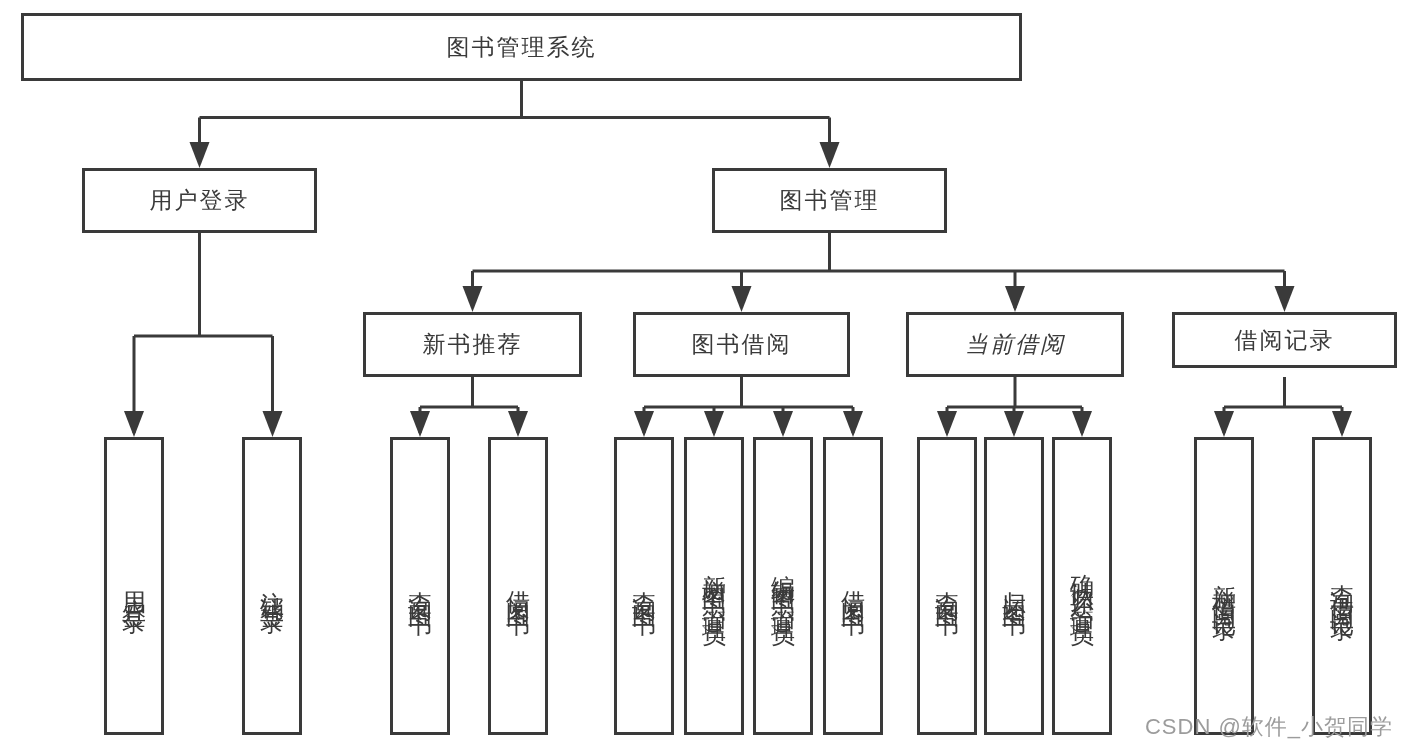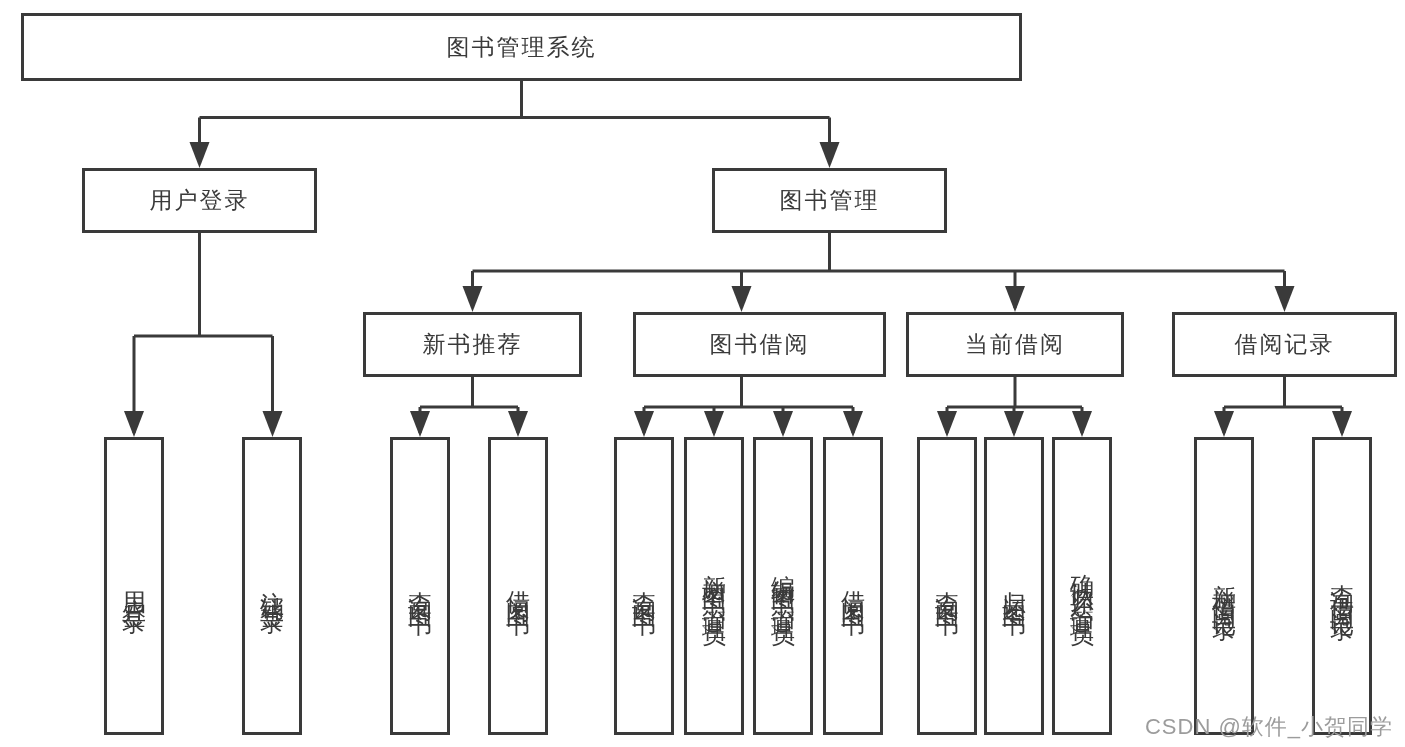--- a/index.html
+++ b/index.html
@@ -54,23 +54,23 @@
     font-size: 24px;
     line-height: 1;
     letter-spacing: 7px;
     white-space: nowrap;
   }
   
   .n-root { left: 21px;  top: 13px;  width: 1001px; height: 68px; }
   .n-l2a  { left: 82px;  top: 168px; width: 235px;  height: 65px; }
   .n-l2b  { left: 712px; top: 168px; width: 235px;  height: 65px; text-align: center; }
   .n-l3a  { left: 363px; top: 312px; width: 219px;  height: 65px; }
-  .n-l3b  { left: 633px; top: 312px; width: 253px;  height: 65px; }
-  .n-l3c  { left: 906px; top: 312px; width: 218px;  height: 65px; }
-  .n-l3d  { left: 1172px;top: 312px; width: 225px;  height: 65px; }
+  .n-l3b  { left: 633px; top: 312px; width: 217px;  height: 65px; }
+  .n-l3c  { left: 906px; top: 312px; width: 218px;  height: 65px; font-style: italic; }
+  .n-l3d  { left: 1172px;top: 312px; width: 225px;  height: 56px; }
   .leaf   { top: 437px; width: 60px; height: 298px; }
   .lf-1  { left: 104px; }
   .lf-2  { left: 242px; }
   .lf-3  { left: 390px; }
   .lf-4  { left: 488px; }
   .lf-5  { left: 614px; }
   .lf-6  { left: 684px; }
   .lf-7  { left: 753px; }
   .lf-8  { left: 823px; }
   .lf-9  { left: 917px; }

